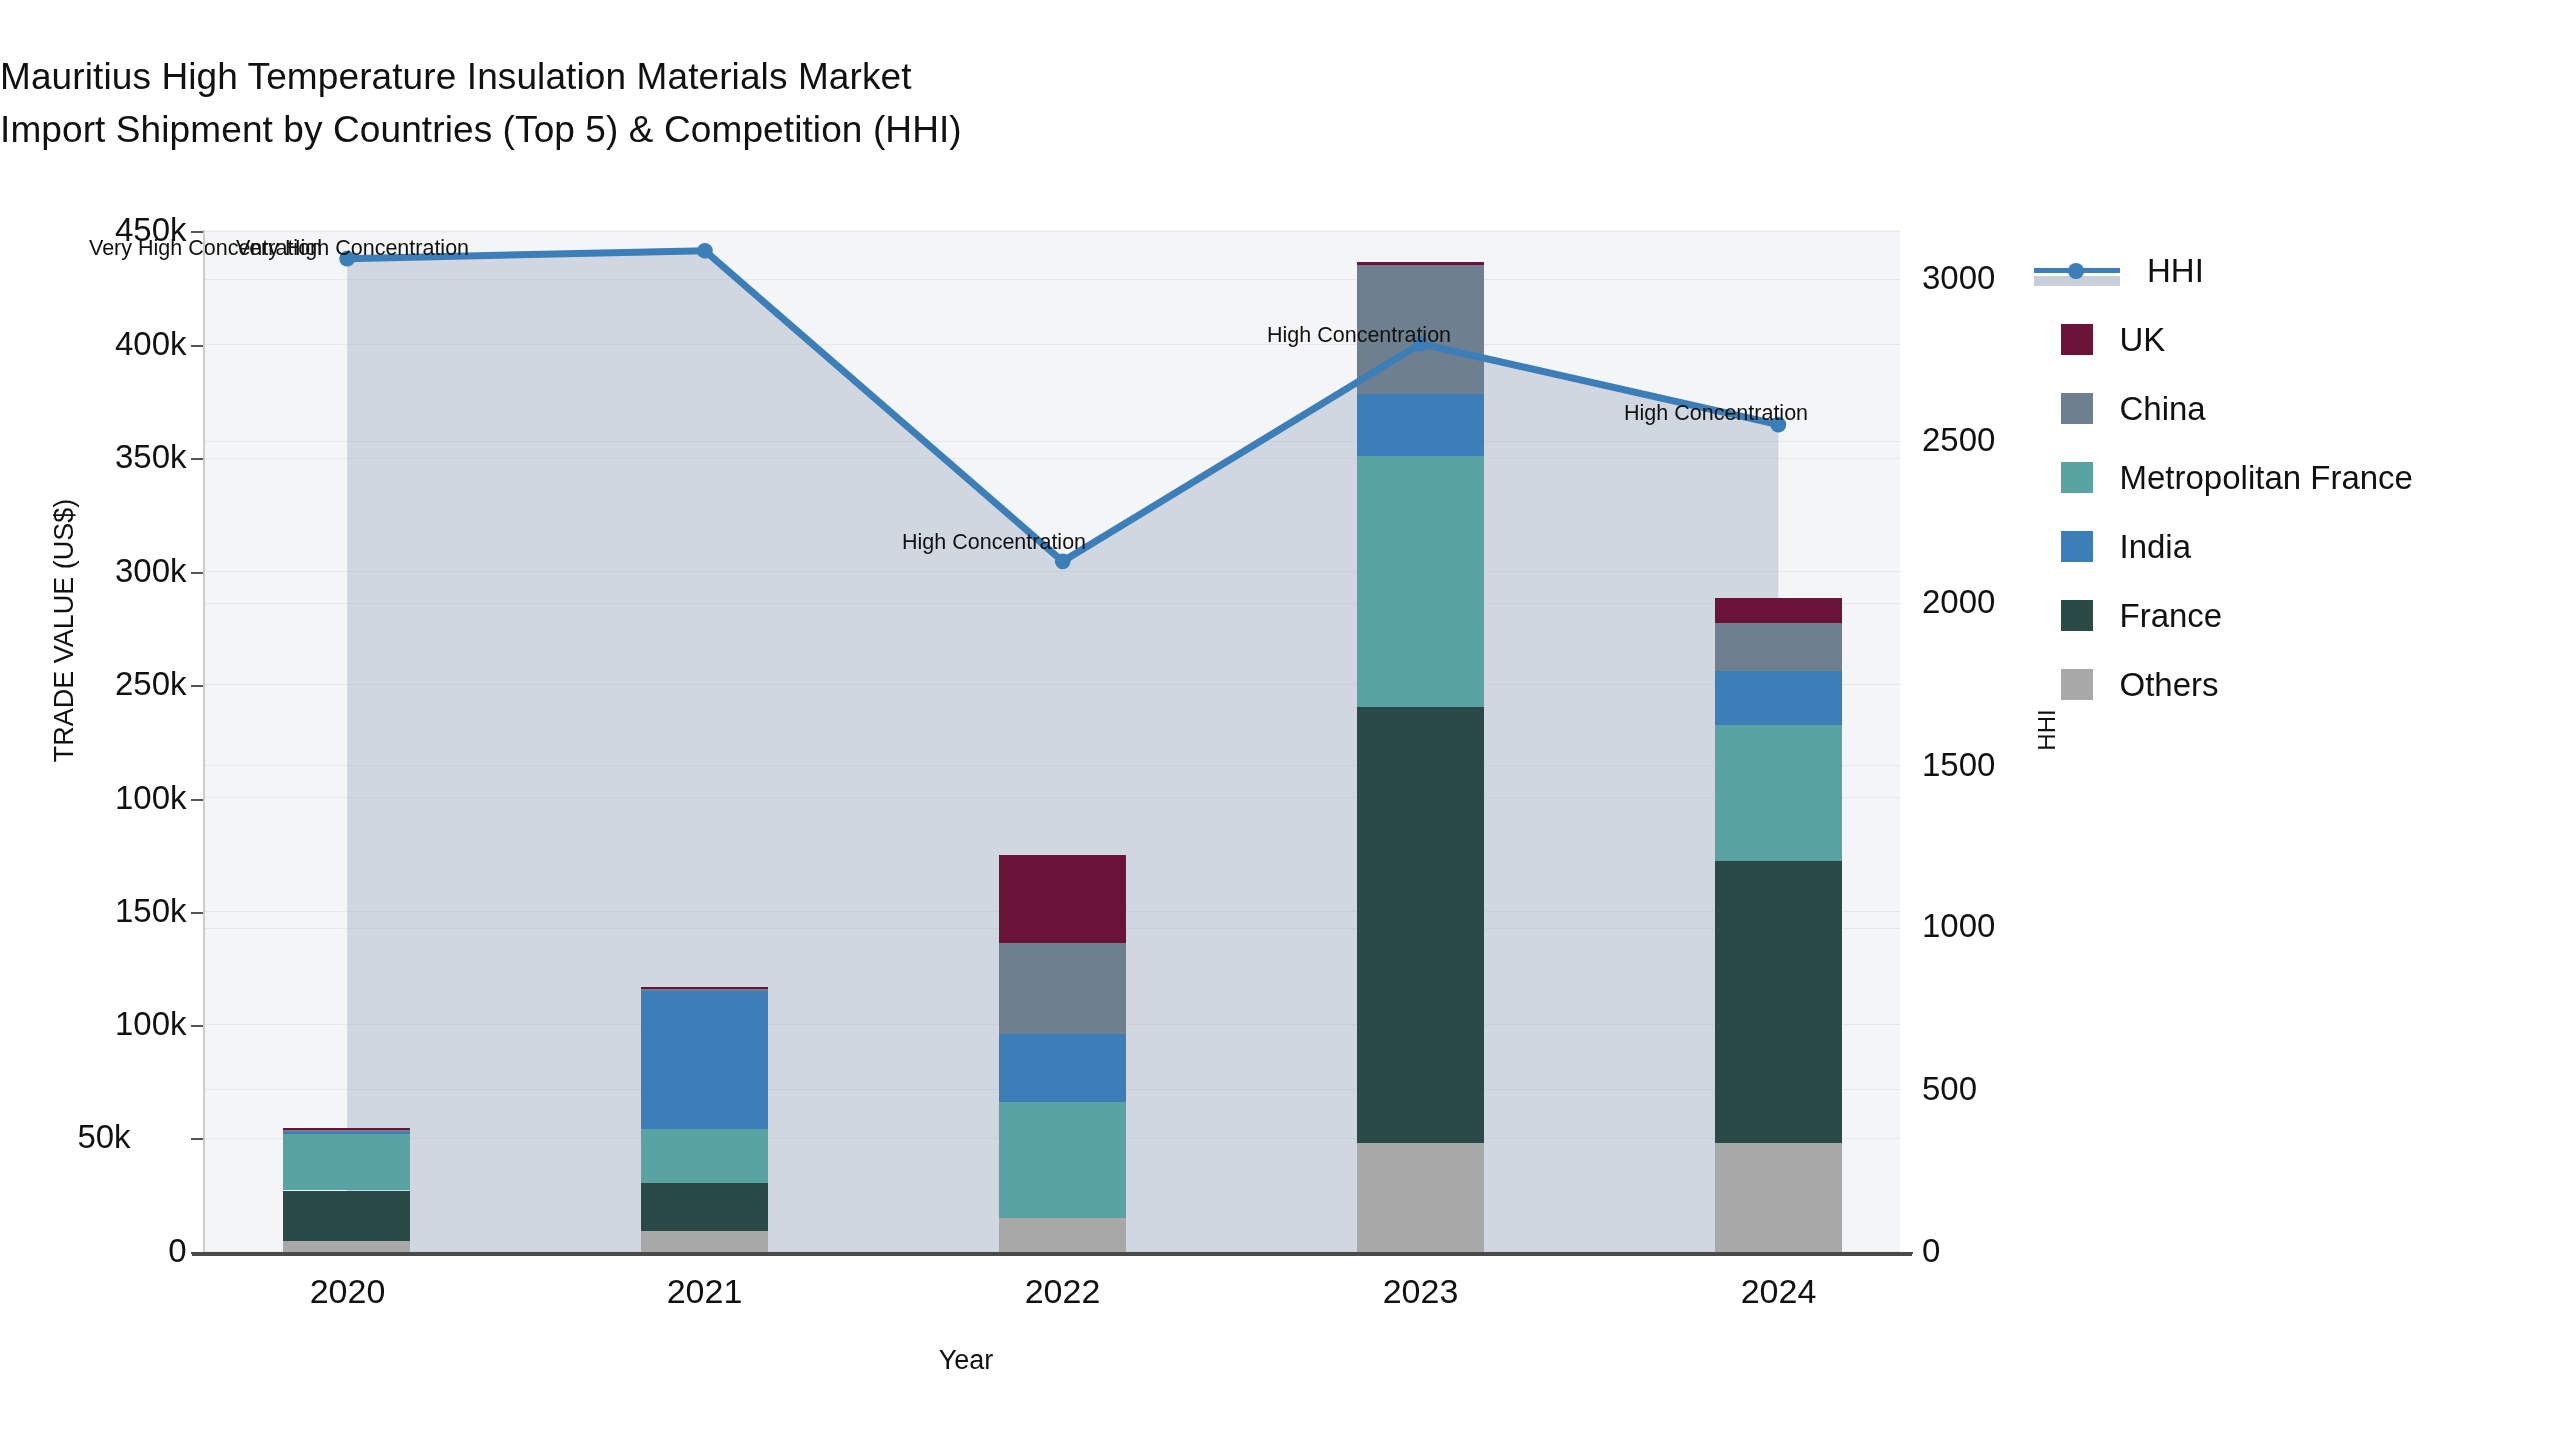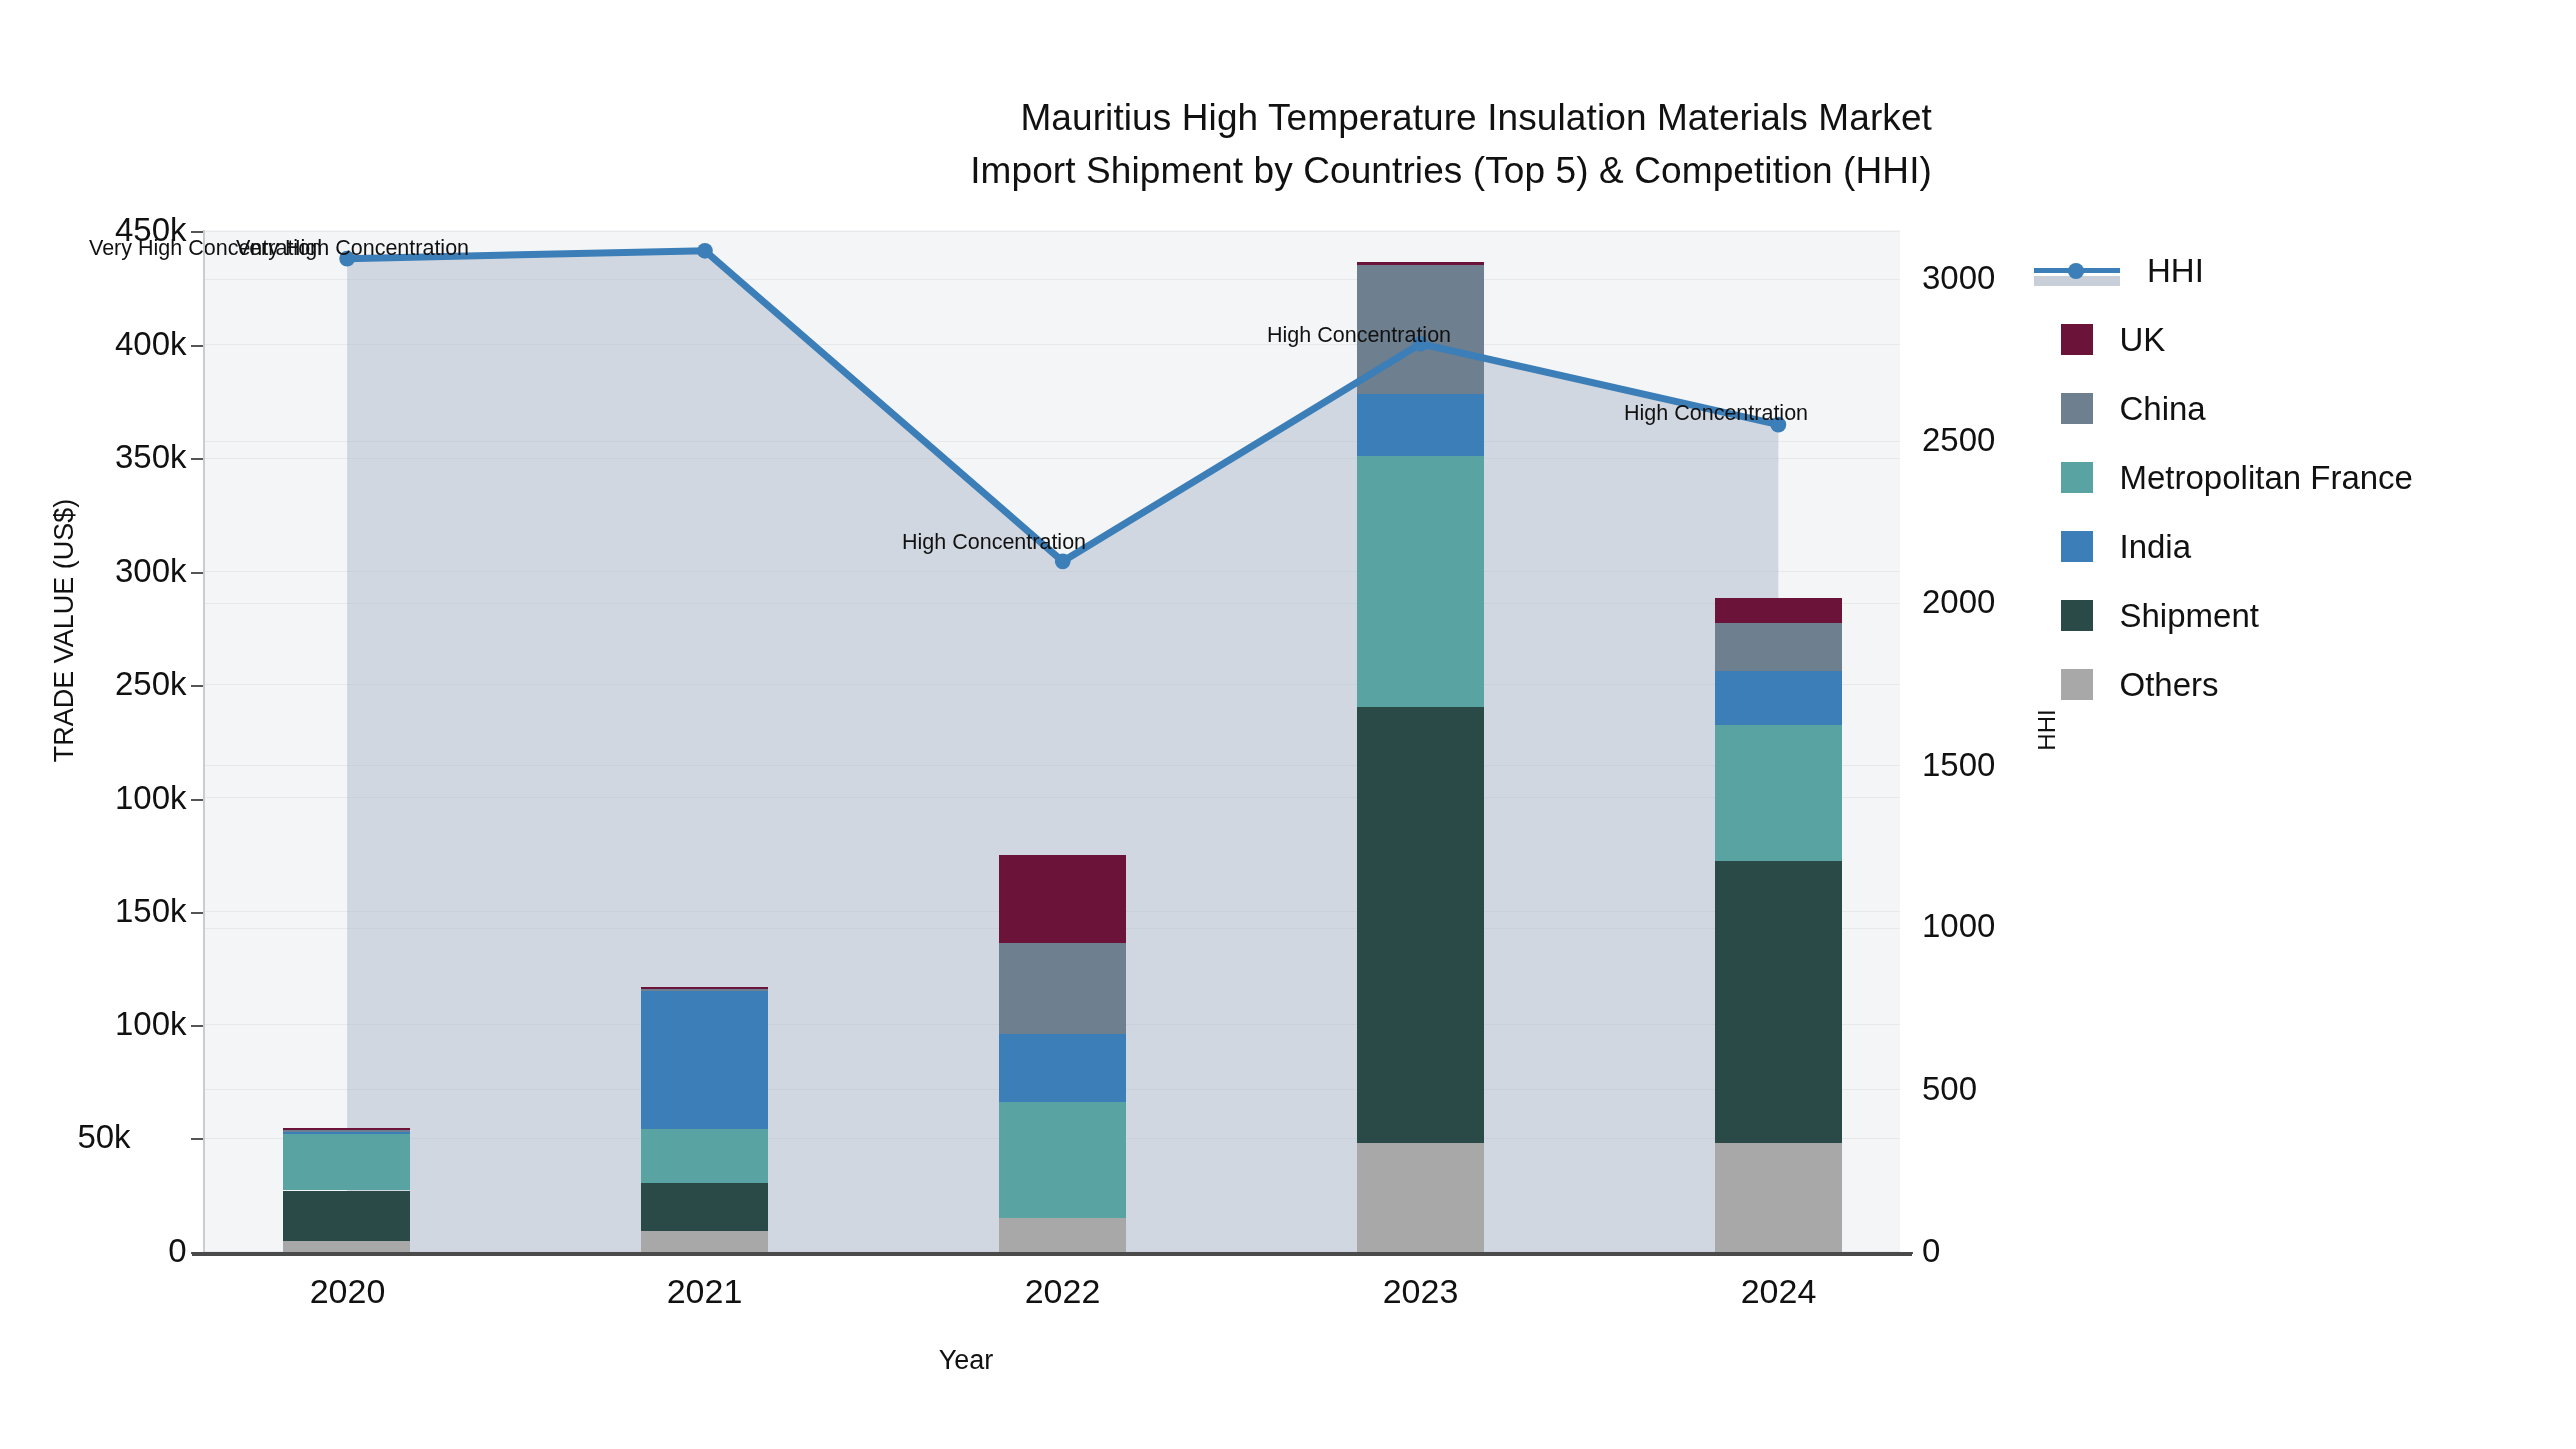--- a/index.html
+++ b/index.html
@@ -1,21 +1,21 @@
 <!DOCTYPE html>
 <html style="font-size:11.4px"><head>
 <meta charset="utf-8">
 <style>
   html,body{margin:0;padding:0;background:#ffffff;}
   body{width:2576px;height:1449px;font-family:"Liberation Sans",sans-serif;color:#1a1a1a;position:relative;overflow:hidden;}
 
   #chart-root{position:absolute;left:0;top:0;width:2576px;height:1449px;}
 
   
-  .title-block{position:absolute;left:0;top:50px;width:1932px;text-align:right;margin-top:41px;}
+  .title-block{position:absolute;left:0;top:50px;width:1932px;text-align:left;}
   .title-line{font-size:37px;line-height:53px;color:#111;letter-spacing:0.1px;font-weight:400;}
 
   
   .plot{position:absolute;left:204px;top:230px;width:1696px;height:1022px;background:#f4f5f6;}
   .plot-inner{position:absolute;inset:0;overflow:hidden;}
 
   .gridline{position:absolute;left:0;width:100%;height:1.4px;background:#e6e8ea;}
 
   
   .hhi-area{position:absolute;left:0;top:0;width:100%;height:100%;}
@@ -224,21 +224,21 @@
       <span class="legend-label">Metropolitan France</span>
     </div>
 
     <div class="legend-row">
       <span class="swatch" style="background:#3c7eb8;"></span>
       <span class="legend-label">India</span>
     </div>
 
     <div class="legend-row">
       <span class="swatch" style="background:#2a4a47;"></span>
-      <span class="legend-label">Shipment</span>
+      <span class="legend-label">France</span>
     </div>
 
     <div class="legend-row">
       <span class="swatch" style="background:#a8a8a8;"></span>
       <span class="legend-label">Others</span>
     </div>
 
   </div>
 
 </div>

